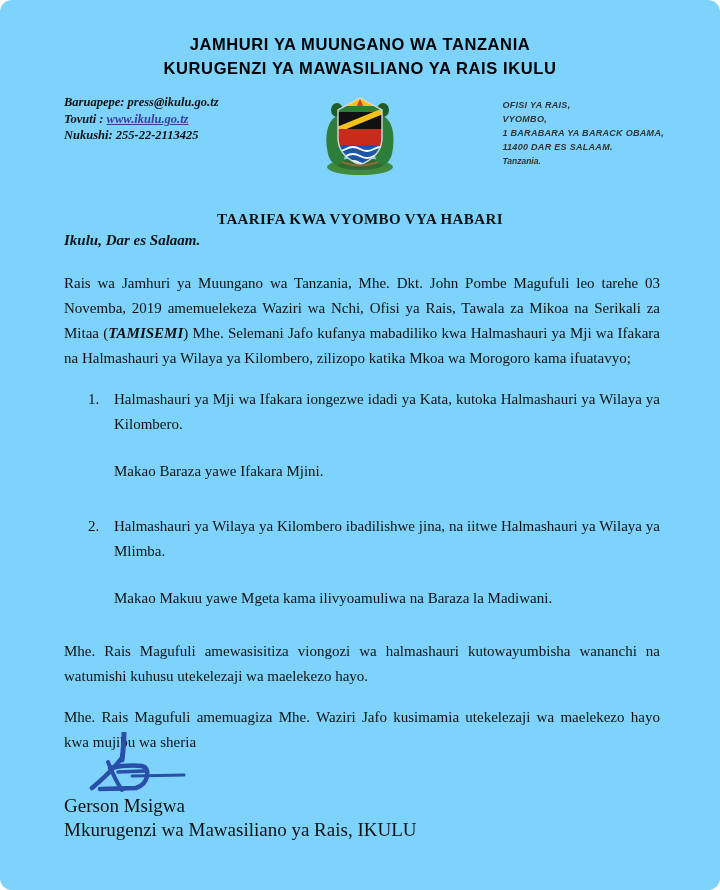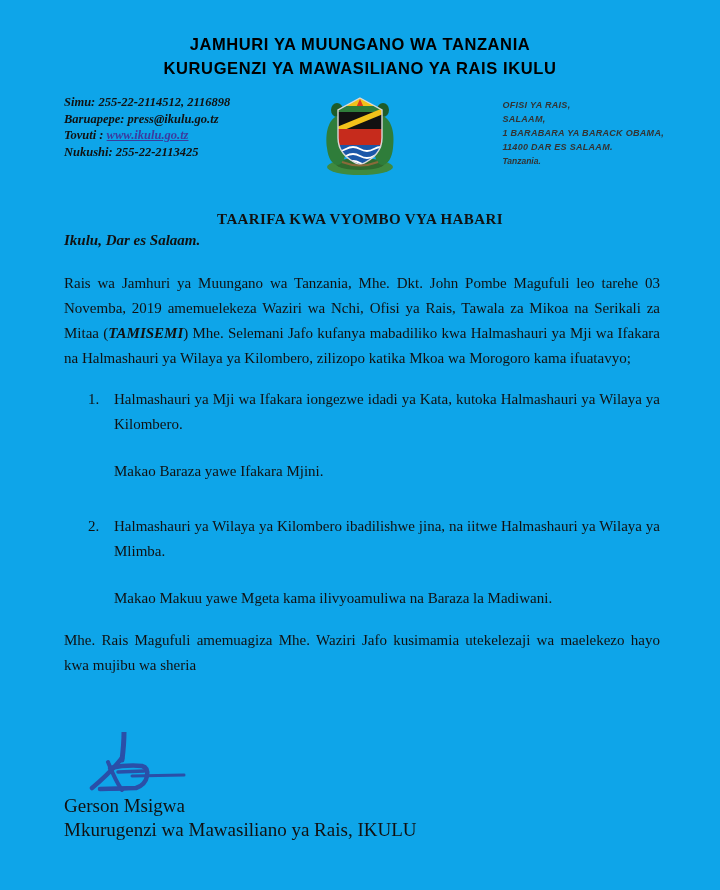--- a/index.html
+++ b/index.html
@@ -11,21 +11,22 @@
     width: 720px;
     height: 890px;
     position: relative;
     font-family: "Liberation Serif", "DejaVu Serif", serif;
     color: #111111;
     overflow: hidden;
   }
   .page {
     position: absolute;
     inset: 0;
-    background: #0ea5e9;
+    background: #7dd3fc;
+    border-radius: 12px;
   }
 
   
   .letterhead {
     position: absolute;
     top: 32px;
     left: 0;
     right: 0;
     text-align: center;
   }
@@ -178,41 +179,37 @@
 <div class="page">
 
   <div class="letterhead">
     <div class="line">JAMHURI YA MUUNGANO WA TANZANIA</div>
     <div class="line">KURUGENZI YA MAWASILIANO YA RAIS IKULU</div>
   </div>
 
   <div class="contact-row">
 
     <div class="contact-left">
-      <span class="ln">
-        <span>Simu:</span>
-        <span>255-22-2114512, 2116898</span>
-      </span>
       <span class="ln">
         <span>Baruapepe:</span>
         <span>press@ikulu.go.tz</span>
       </span>
       <span class="ln">
         <span>Tovuti :</span>
         <span class="weblink">www.ikulu.go.tz</span>
       </span>
       <span class="ln">
         <span>Nukushi:</span>
         <span>255-22-2113425</span>
       </span>
     </div>
 
     <div class="contact-right">
       <span class="ln">OFISI YA RAIS,</span>
-      <span class="ln">SALAAM,</span>
+      <span class="ln">VYOMBO,</span>
       <span class="ln">1 BARABARA YA BARACK OBAMA,</span>
       <span class="ln underline">11400 DAR ES SALAAM.</span>
       <span class="ln last">Tanzania.</span>
     </div>
   </div>
 
   <div class="emblem">
     <svg viewBox="0 0 96 88" width="96" height="88" aria-hidden="true">
 
       <ellipse cx="48" cy="79" rx="33" ry="8" fill="#3f8a3f"></ellipse>
@@ -268,20 +265,21 @@
       <li>
         <span>Halmashauri ya Mji wa Ifakara iongezwe idadi ya Kata, kutoka Halmashauri ya Wilaya ya Kilombero.</span>
         <div class="subnote" style="padding-left:0;margin:22px 0 0 0;">Makao Baraza yawe Ifakara Mjini.</div>
       </li>
       <li style="margin-top:30px;">
         <span>Halmashauri ya Wilaya ya Kilombero ibadilishwe jina, na iitwe Halmashauri ya Wilaya ya Mlimba.</span>
         <div class="subnote" style="padding-left:0;margin:22px 0 17px 0;">Makao Makuu yawe Mgeta kama ilivyoamuliwa na Baraza la Madiwani.</div>
       </li>
     </ol>
 
+    <p class="para tail-para" style="margin-top:28px;">Mhe. Rais Magufuli amewasisitiza viongozi wa halmashauri kutowayumbisha wananchi na watumishi kuhusu utekelezaji wa maelekezo hayo.</p>
     <p class="para">Mhe. Rais Magufuli amemuagiza Mhe. Waziri Jafo kusimamia utekelezaji wa maelekezo hayo kwa mujibu wa sheria</p>
   </div>
 
   <div class="sign-area">
     <svg class="sig-svg" viewBox="0 0 130 78" aria-hidden="true">
       <g fill="none" stroke="#2a4fa8" stroke-linecap="round" stroke-linejoin="round">
         <path d="M46 0 C46 10 45 20 44 28" stroke-width="5"></path>
         <path d="M44 26 C36 36 26 46 14 56" stroke-width="4.5"></path>
         <path d="M30 30 C34 40 38 50 44 58" stroke-width="4"></path>
         <path d="M32 36 C42 34 54 33 64 34 C68 35 70 38 69 44 C68 50 64 54 58 56 L22 57" stroke-width="4.5"></path>

